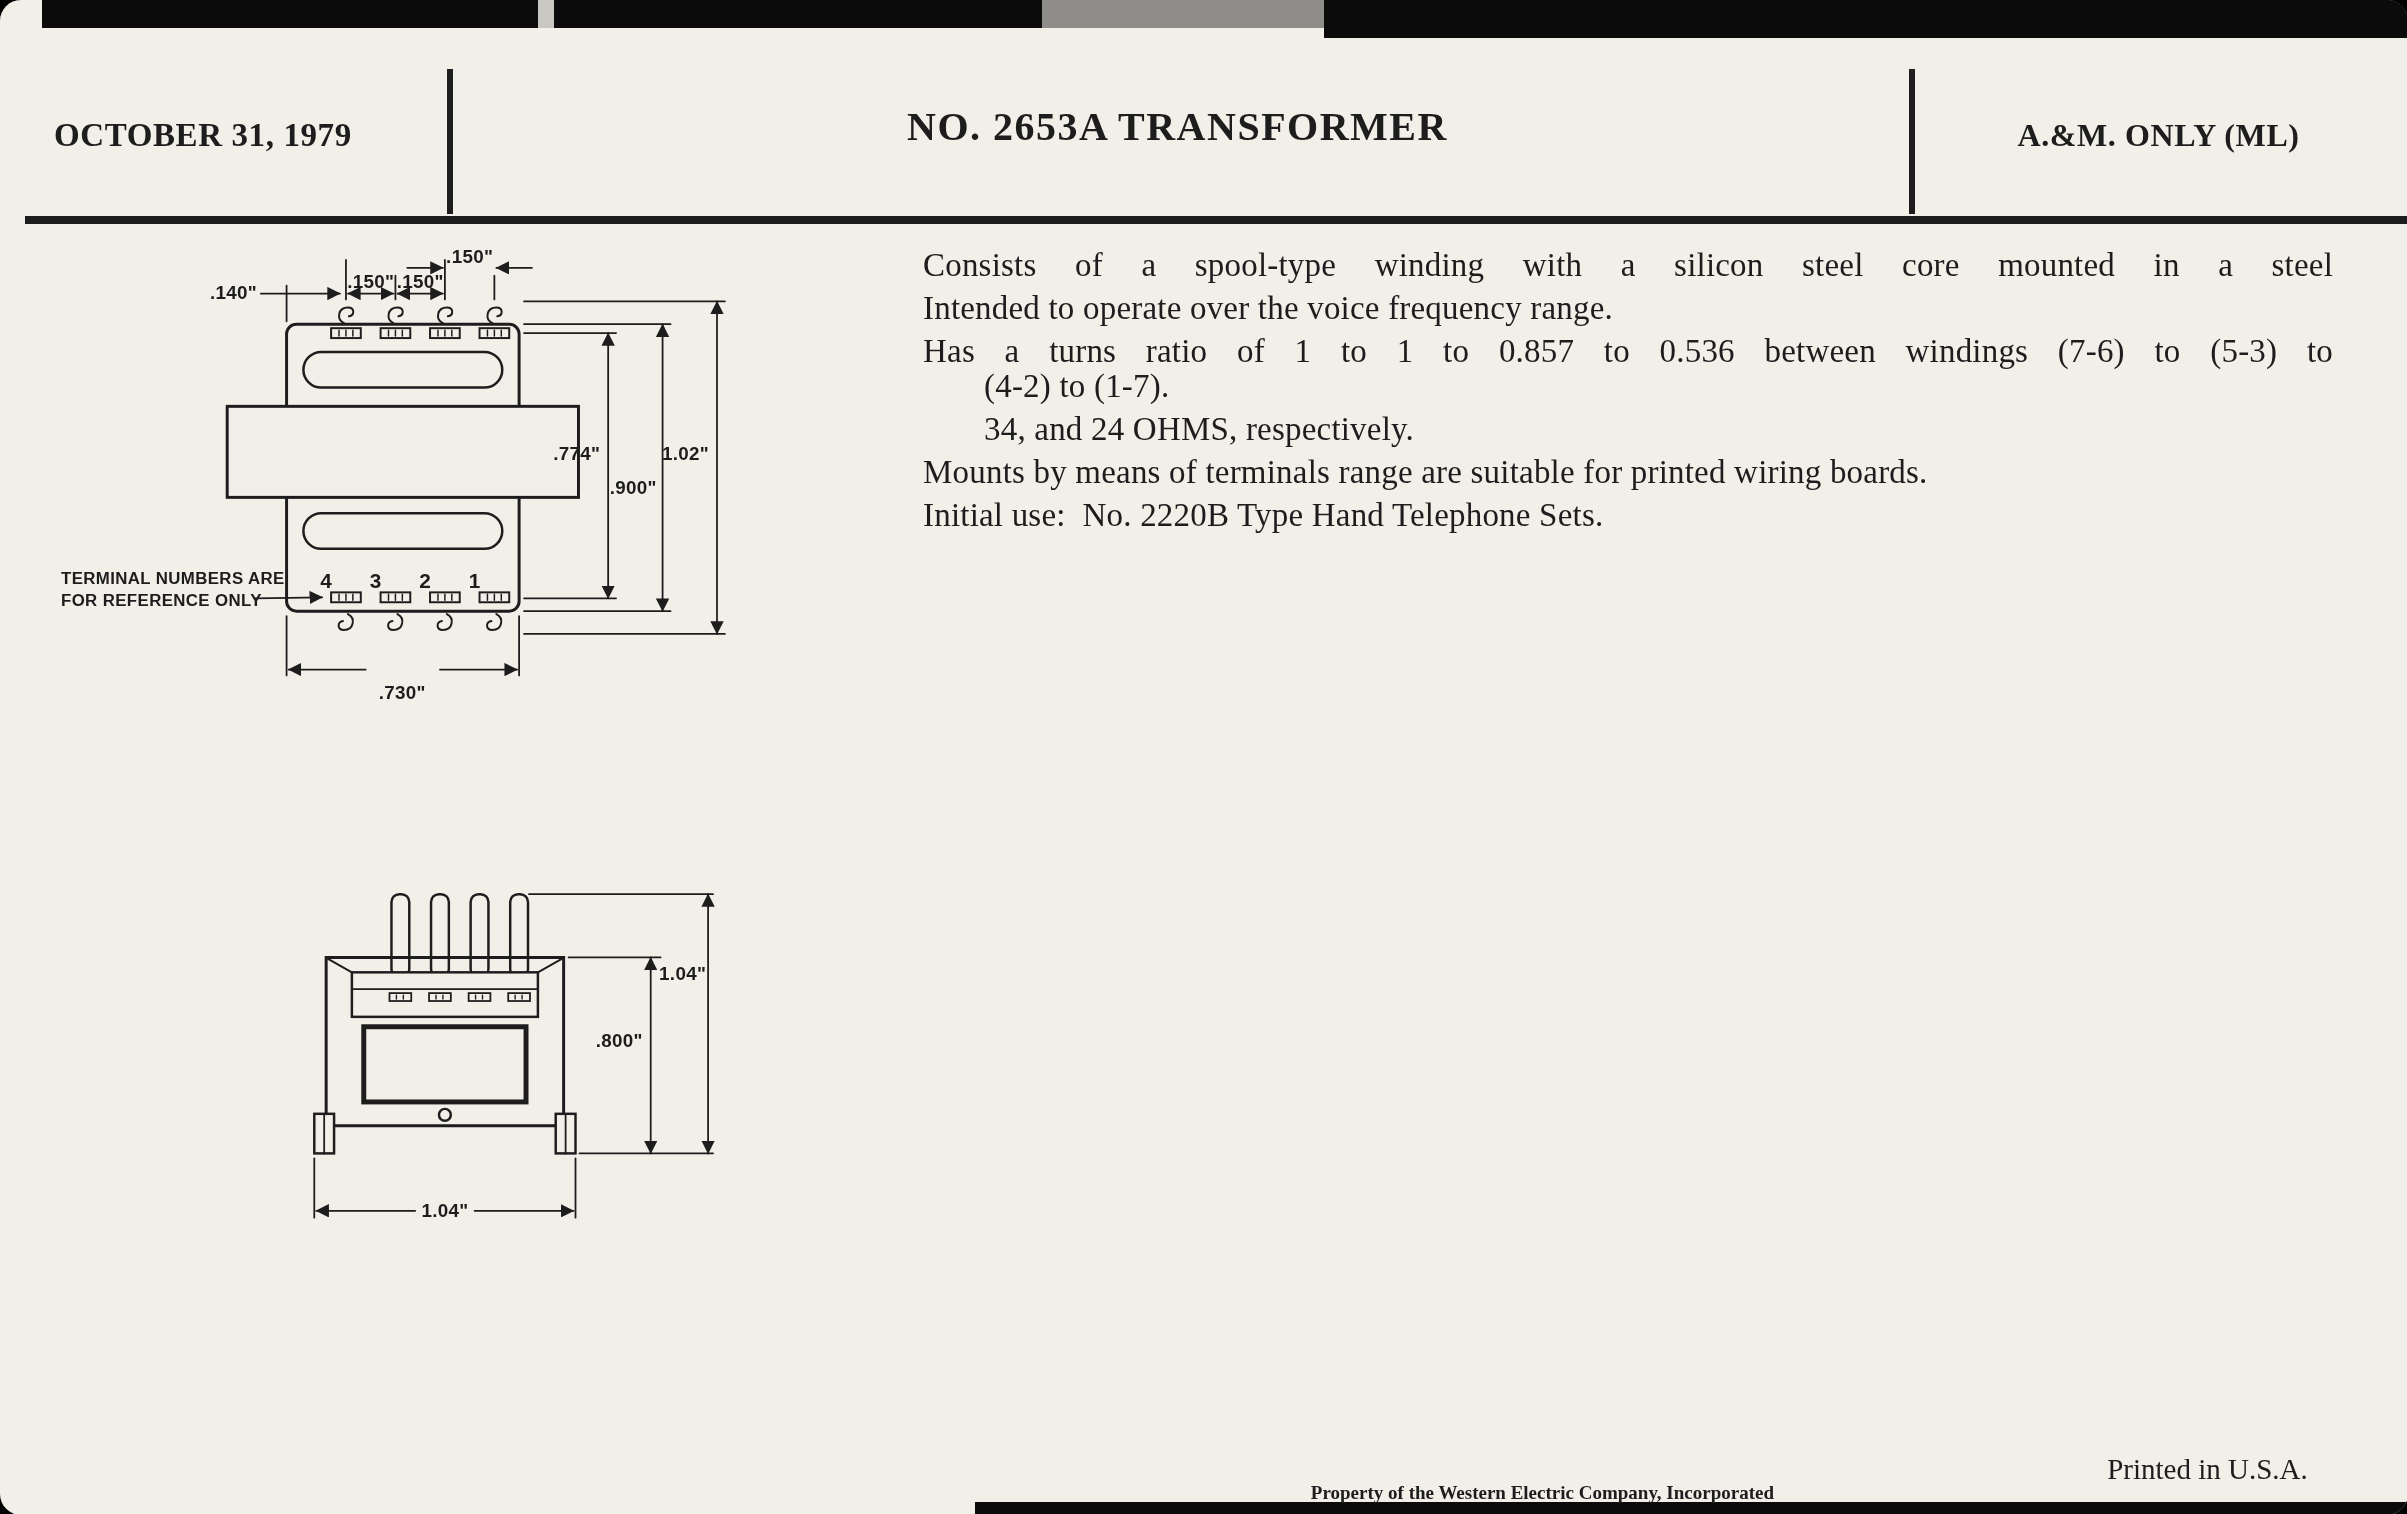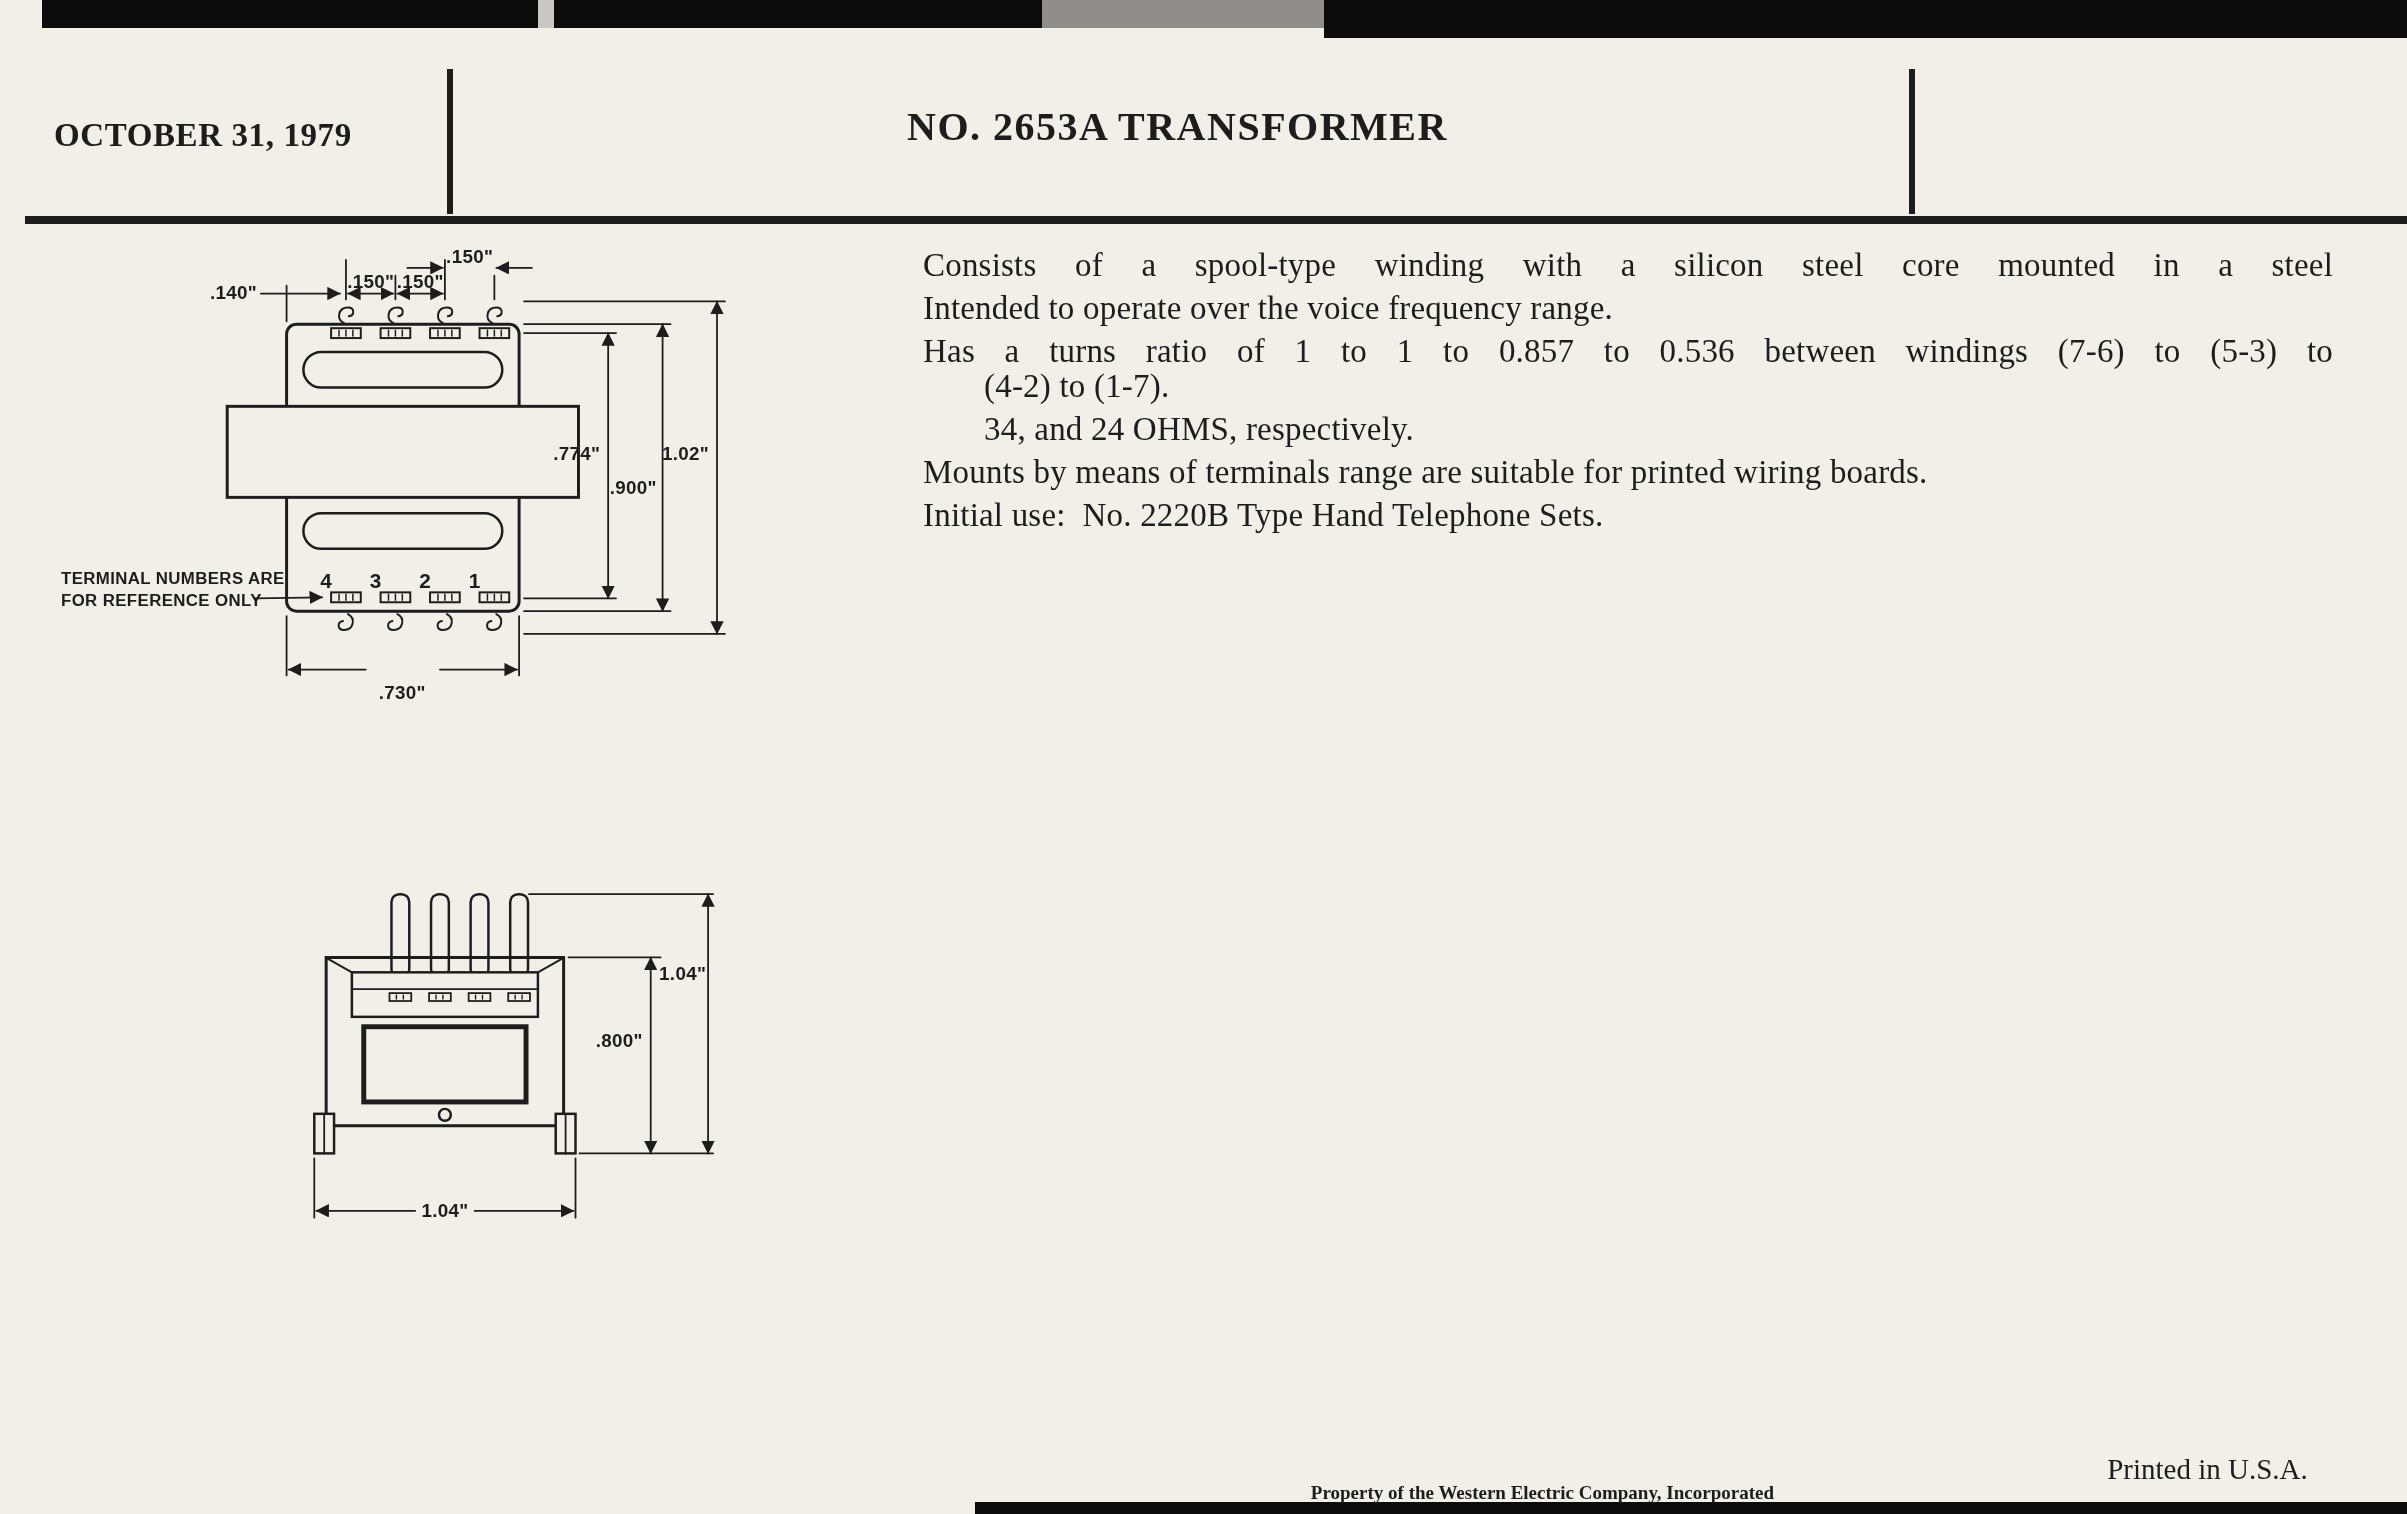--- a/index.html
+++ b/index.html
@@ -1,17 +1,17 @@
 <!DOCTYPE html>
 <html><head>
 <meta charset="utf-8">
 <style>
   html,body{margin:0;padding:0;background:#000;}
   .page{position:relative;width:2408px;height:1515px;background:#f2efe9;overflow:hidden;
-        font-family:"Liberation Serif",serif;color:#1d1d1d;}
+        font-family:"Liberation Serif",serif;color:#1d1d1d;border-radius:21px;}
   
   .scan-top{position:absolute;left:0;top:0;width:2408px;height:28px;background:#0b0b0b;}
   .scan-top-left-notch{position:absolute;left:0;top:0;width:42px;height:28px;background:#f2efe9;}
   .scan-top-gap{position:absolute;left:538px;top:0;width:16px;height:28px;background:#c9c7c2;}
   .scan-top-gray{position:absolute;left:1042px;top:0;width:282px;height:28px;background:#8f8d89;}
   .scan-top-right{position:absolute;left:1324px;top:0;width:1084px;height:38px;background:#0b0b0b;}
   .scan-bottom{position:absolute;left:975px;top:1502px;width:1433px;height:13px;background:#0b0b0b;}
   
   .hdr-date{position:absolute;left:54px;top:117px;font-size:33px;font-weight:700;letter-spacing:0.6px;}
   .vrule1{position:absolute;left:447px;top:69px;width:6px;height:145px;background:#1d1d1d;}
@@ -48,20 +48,21 @@
   <div class="scan-top-left-notch"></div>
   <div class="scan-top-gap"></div>
   <div class="scan-top-gray"></div>
   <div class="scan-top-right"></div>
   <div class="scan-bottom"></div>
 
   <div class="hdr-date">OCTOBER 31, 1979</div>
   <div class="vrule1"></div>
   <div class="hdr-title">NO. 2653A TRANSFORMER</div>
   <div class="vrule2"></div>
+  <div class="hdr-class">A.&amp;M. ONLY  (ML)</div>
   <div class="hrule"></div>
 
   <div class="desc">
     <div class="para">
       <div class="ln jl">Consists of a spool-type winding with a silicon steel core mounted in a steel</div>
     </div>
     <div class="para">
       <div class="ln">Intended to operate over the voice frequency range.</div>
     </div>
     <div class="para">

